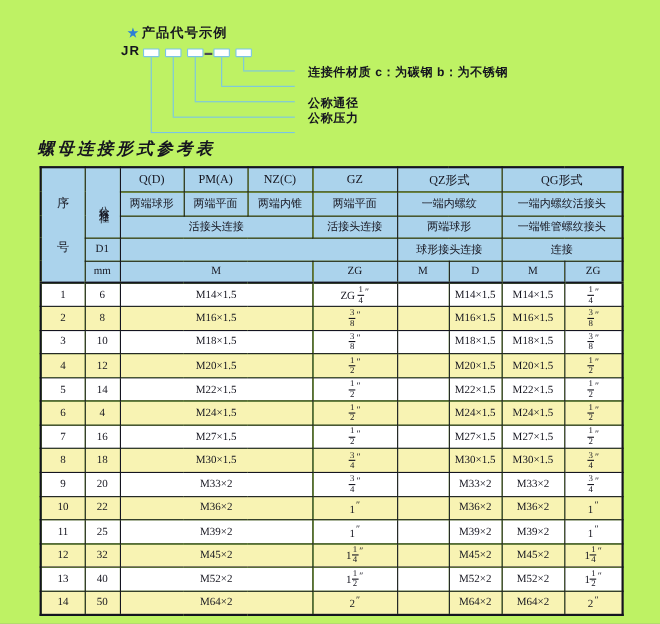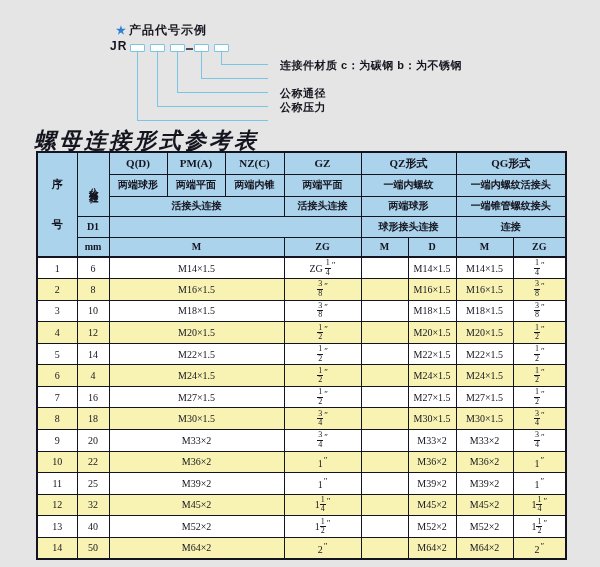--- a/index.html
+++ b/index.html
@@ -5,40 +5,40 @@
   :root{
     --border:#141420;
     --hdr-blue:#abd3ec;
     --row-yellow:#f8f3b3;
     --line-cyan:#79c5e6;
     --star-blue:#2e7fd6;
     --ink:#15151f;
   }
   *{margin:0;padding:0;box-sizing:border-box;}
   body{background:#888;font-family:"Liberation Sans",sans-serif;}
-  .page{position:relative;width:600px;height:567px;background:#e5e5e5;overflow:hidden;margin:0 auto;color:var(--ink);}
+  .page{position:relative;width:600px;height:567px;background:#bef264;overflow:hidden;margin:0 auto;color:var(--ink);}
 
   
   .diag-title{position:absolute;left:116px;top:22px;font-size:12px;font-weight:bold;letter-spacing:1px;}
   .diag-title .star{color:var(--star-blue);margin-right:2px;font-size:11px;}
   .jr{position:absolute;left:110px;top:39px;font-size:12px;font-weight:bold;letter-spacing:1px;}
   .code-box{position:absolute;top:44px;width:15px;height:8px;border:1px solid var(--line-cyan);background:#fff;border-radius:1px;}
   .code-dash{position:absolute;top:48px;width:7px;height:0;border-top:2px solid #4a4a55;}
   .cline{position:absolute;background:var(--line-cyan);}
   .diag-label{position:absolute;left:280px;height:13px;font-size:11px;font-weight:600;white-space:nowrap;letter-spacing:0.5px;}
 
   
-  .tbl-title{position:absolute;left:34px;top:126px;font-size:22px;font-weight:bold;font-style:italic;letter-spacing:3px;font-family:Liberation Mono, monospace;}
+  .tbl-title{position:absolute;left:34px;top:126px;font-size:15px;font-weight:bold;font-style:italic;letter-spacing:3px;font-family:Liberation Mono, monospace;}
 
   
   table.ref{position:absolute;left:36px;top:151px;width:529px;height:409px;border-collapse:collapse;table-layout:fixed;
     font-family:"Liberation Serif","DejaVu Serif",serif;}
   table.ref{border:2px solid var(--border);}
   table.ref th,table.ref td{border:1px solid var(--border);text-align:center;vertical-align:middle;padding:0;overflow:hidden;}
-  table.ref thead th,table.ref thead td{background:var(--hdr-blue);font-weight:bold;font-size:10px;}
+  table.ref thead th,table.ref thead td{background:var(--hdr-blue);font-weight:normal;font-size:10px;}
   table.ref thead tr.codes th{font-size:11px;}
   table.ref thead{border-bottom:2px solid var(--border);}
   table.ref thead tr:last-child th,table.ref thead tr:last-child td{border-bottom:2px solid var(--border);}
   table.ref tbody td{font-size:10px;background:#fff;height:21px;}
   table.ref tbody tr.alt td{background:var(--row-yellow);}
   .seq-cell{height:100%;display:flex;flex-direction:column;justify-content:space-evenly;align-items:center;font-size:11px;}
   .vtext{writing-mode:vertical-rl;text-orientation:upright;letter-spacing:2px;font-size:9.5px;line-height:1;margin:0 auto;}
   .frac{display:inline-block;vertical-align:-3px;text-align:center;font-size:8px;line-height:1.05;}
   .frac .fn{display:block;border-bottom:1px solid var(--ink);padding:0 1px;}
   .frac .fd{display:block;padding:0 1px;}

